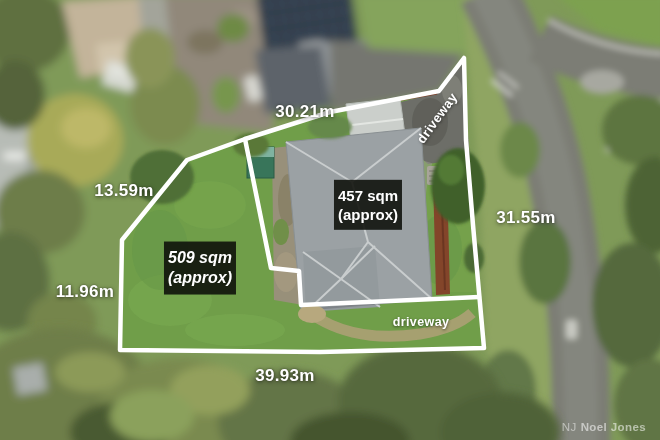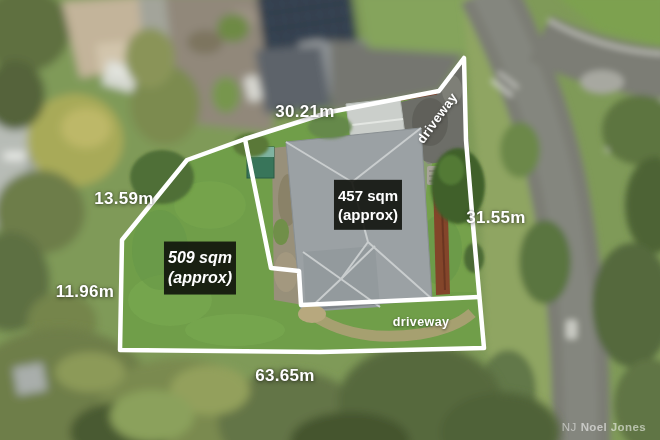--- a/index.html
+++ b/index.html
@@ -202,24 +202,24 @@
     <ellipse cx="474" cy="258" rx="10" ry="15" fill="#4c6a34"></ellipse>
   </g>
 
   <g stroke="#ffffff" stroke-width="4.5" fill="none" stroke-linejoin="round" stroke-linecap="round">
     <path d="M187,160 L245,139 L330,112 L439,91 L464,58 L466,140 L473,225 L484,348 L320,352 L120,350 L122,240 Z"></path>
     <path d="M245,139 L271,268 L299,271 L301,305 L479,297"></path>
   </g>
 </svg>
 
 <div class="lbl" style="left:305px;top:112px;">30.21m</div>
-<div class="lbl" style="left:124px;top:191px;margin-top:8px;">13.59m</div>
+<div class="lbl" style="left:124px;top:191px;">13.59m</div>
 <div class="lbl" style="left:85px;top:292px;">11.96m</div>
-<div class="lbl" style="left:496px;top:218px;">31.55m</div>
-<div class="lbl" style="left:285px;top:376px;">63.65m</div>
+<div class="lbl" style="left:526px;top:218px;">31.55m</div>
+<div class="lbl" style="left:285px;top:376px;">39.93m</div>
 
 <div class="drv" style="left:437px;top:118px;transform:translate(-50%,-50%) rotate(-54deg);">driveway</div>
 <div class="drv" style="left:421px;top:322px;font-size:12.5px;">driveway</div>
 
 <div class="areabox" id="box457" style="left:368px;top:205px;">
   <span class="l1">457 sqm</span>
   <span class="l2">(approx)</span>
 </div>
 <div class="areabox" id="box509" style="left:200px;top:268px;">
   <span class="l1">509 sqm</span>

